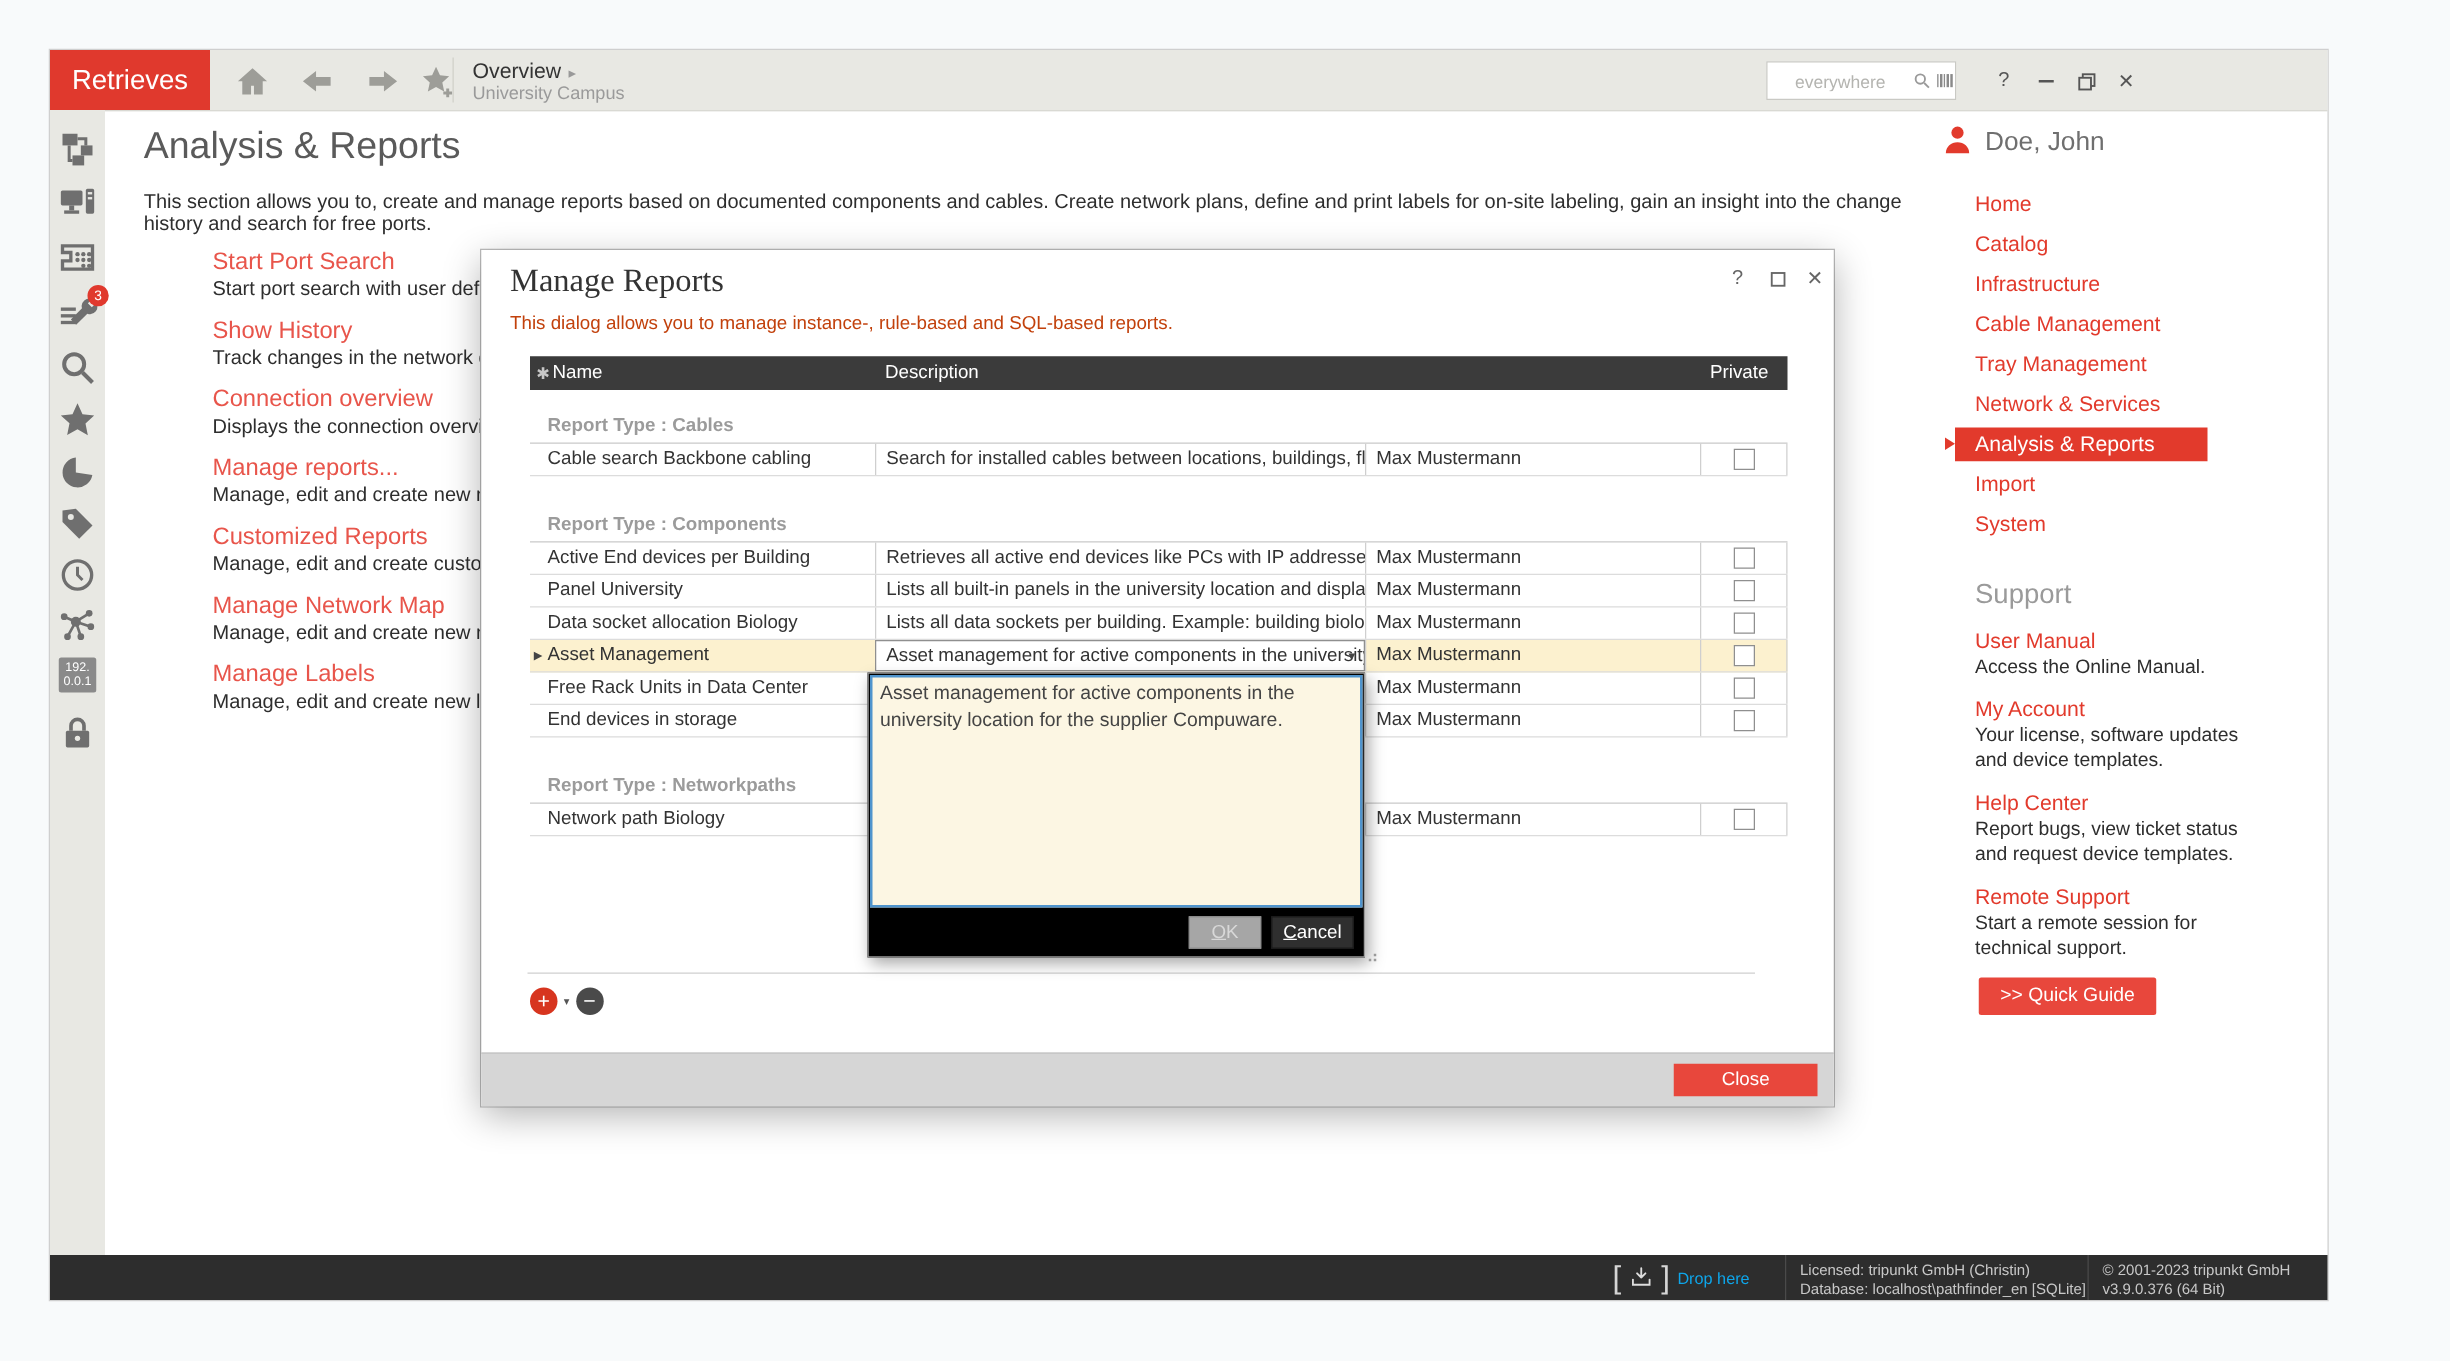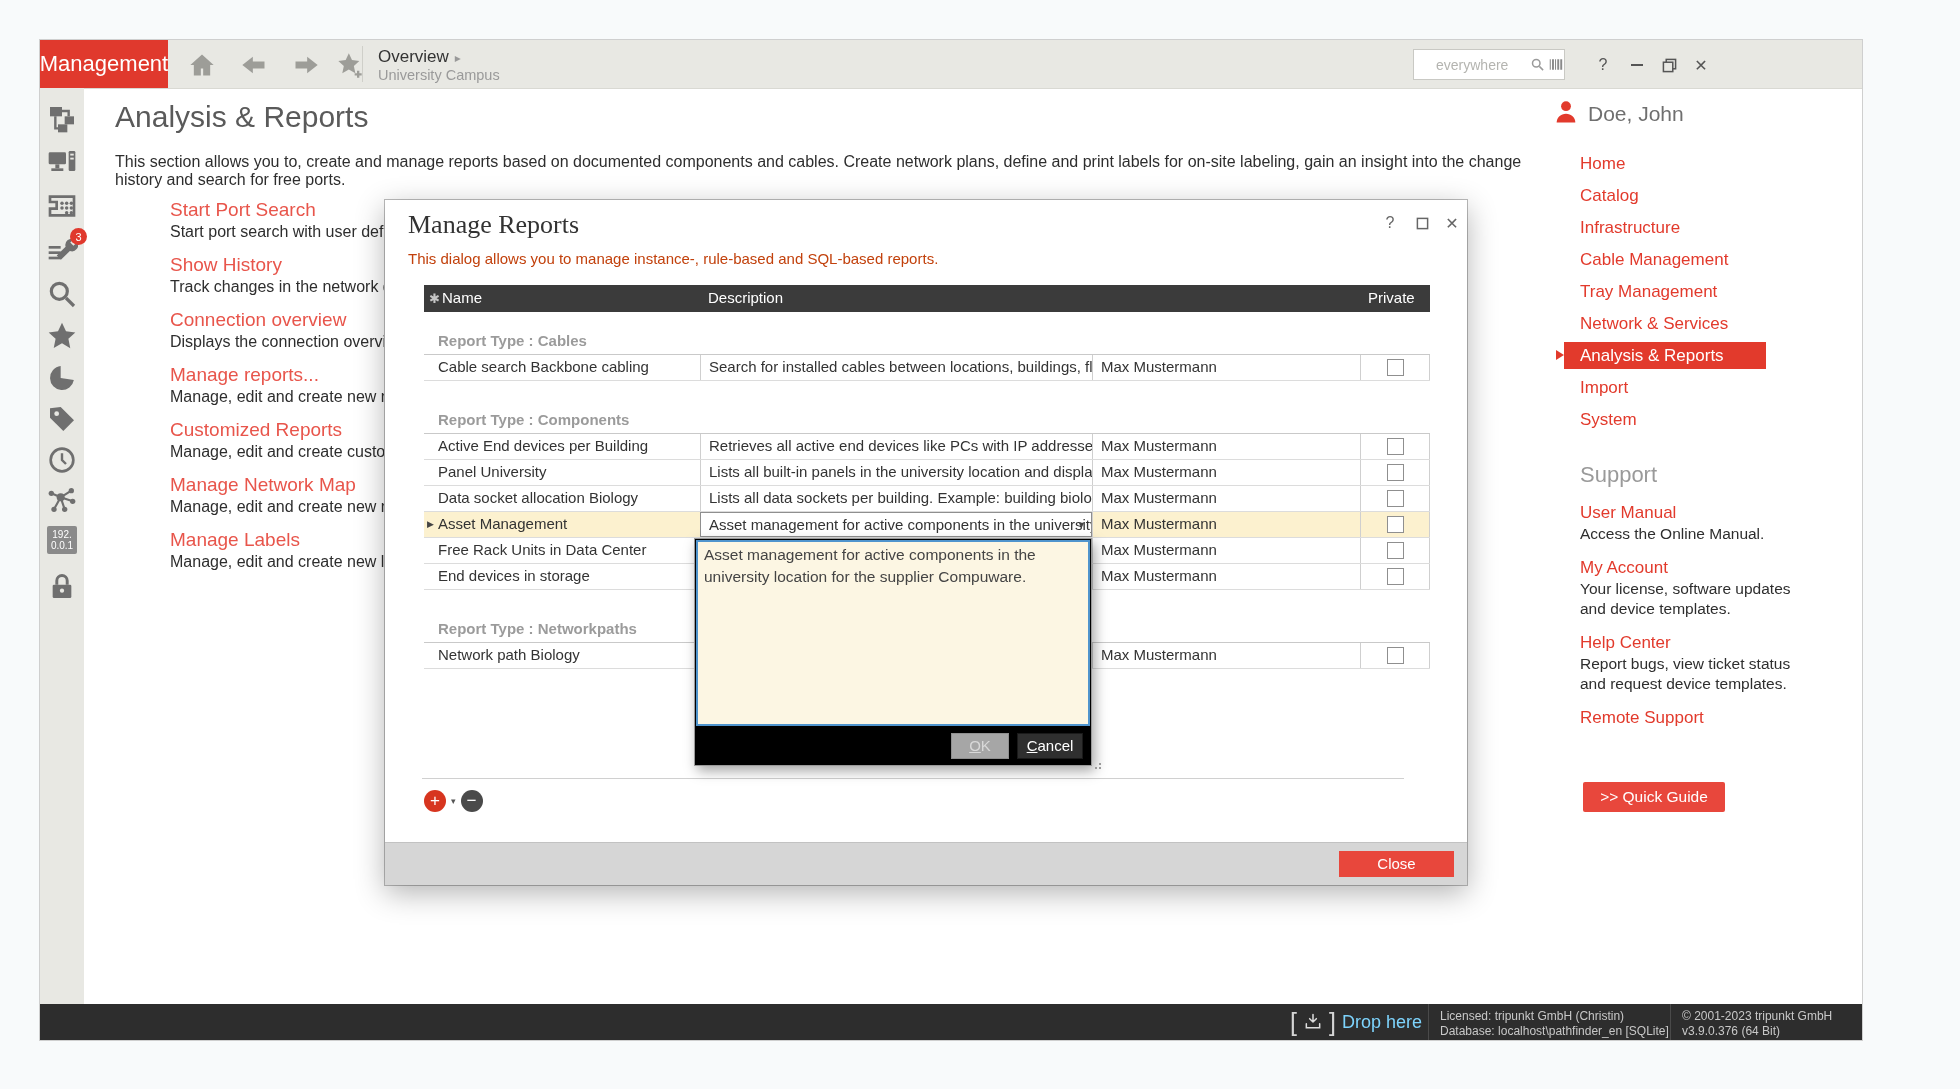--- a/index.html
+++ b/index.html
@@ -83,32 +83,32 @@
   .plus{background:#d7351f;}
   .minus{background:#4a4a4a;}
   .pm-caret{font-size:9px;color:#555;}
   .dlg-footer{position:absolute;left:0;bottom:0;width:100%;height:42px;background:#d6d6d6;border-top:1px solid #c2c2c2;}
   .close-btn{position:absolute;right:13px;top:8px;width:115px;height:26px;line-height:26px;text-align:center;background:#e8473c;color:#fff;font-size:15px;}
 
   
   .statusbar{position:absolute;left:40px;top:1004px;width:1822px;height:36px;background:#2d2d2d;color:#cfcfcf;}
   .drop-wrap{position:absolute;left:1250px;top:0;height:36px;display:flex;align-items:center;gap:6px;color:#ddd;}
   .bracket{font-size:25px;font-weight:300;color:#d5d5d5;line-height:30px;}
-  .drop-label{font-size:18px;color:#7dd3fc;text-align:center;}
+  .drop-label{font-size:13px;color:#0ea5e9;text-align:center;}
   .sb-divider{position:absolute;top:0;width:1px;height:36px;background:#4a4a4a;}
   .sb-line{position:absolute;font-size:12px;color:#c8c8c8;white-space:nowrap;}
 </style>
 </head>
 <body>
 
 <div class="canvas">
   <div class="frame"></div>
 
   <div class="topbar">
-    <div class="logo">Management</div>
+    <div class="logo">Retrieves</div>
     <div class="tb-icon" style="left:148px">
       <svg viewBox="0 0 24 24" width="28" height="28">
           <path fill="#9d9d98" d="M12 3 2 12h3v9h6v-6h2v6h6v-9h3z"></path>
         </svg>
     </div>
     <div class="tb-icon" style="left:200px">
       <svg viewBox="0 0 24 24" width="28" height="28">
           <path fill="#9d9d98" d="M11 5v4h10v6H11v4l-9-7z"></path>
         </svg>
     </div>
@@ -334,20 +334,21 @@
       <div class="support-item">
         <div class="support-label">My Account</div>
         <div class="support-desc">Your license, software updates and device templates.</div>
       </div>
       <div class="support-item">
         <div class="support-label">Help Center</div>
         <div class="support-desc">Report bugs, view ticket status and request device templates.</div>
       </div>
       <div class="support-item">
         <div class="support-label">Remote Support</div>
+        <div class="support-desc">Start a remote session for technical support.</div>
       </div>
     </div>
   <div class="quick-guide">&gt;&gt; Quick Guide</div>
 
   <div class="dialog">
     <div class="dlg-title">Manage Reports</div>
     <div class="dlg-sub">This dialog allows you to manage instance-, rule-based and SQL-based reports.</div>
     <div class="dlg-ctl" style="left:992px">?</div>
     <div class="dlg-ctl" style="left:1024px">
       <svg viewBox="0 0 14 14" width="13" height="13">

